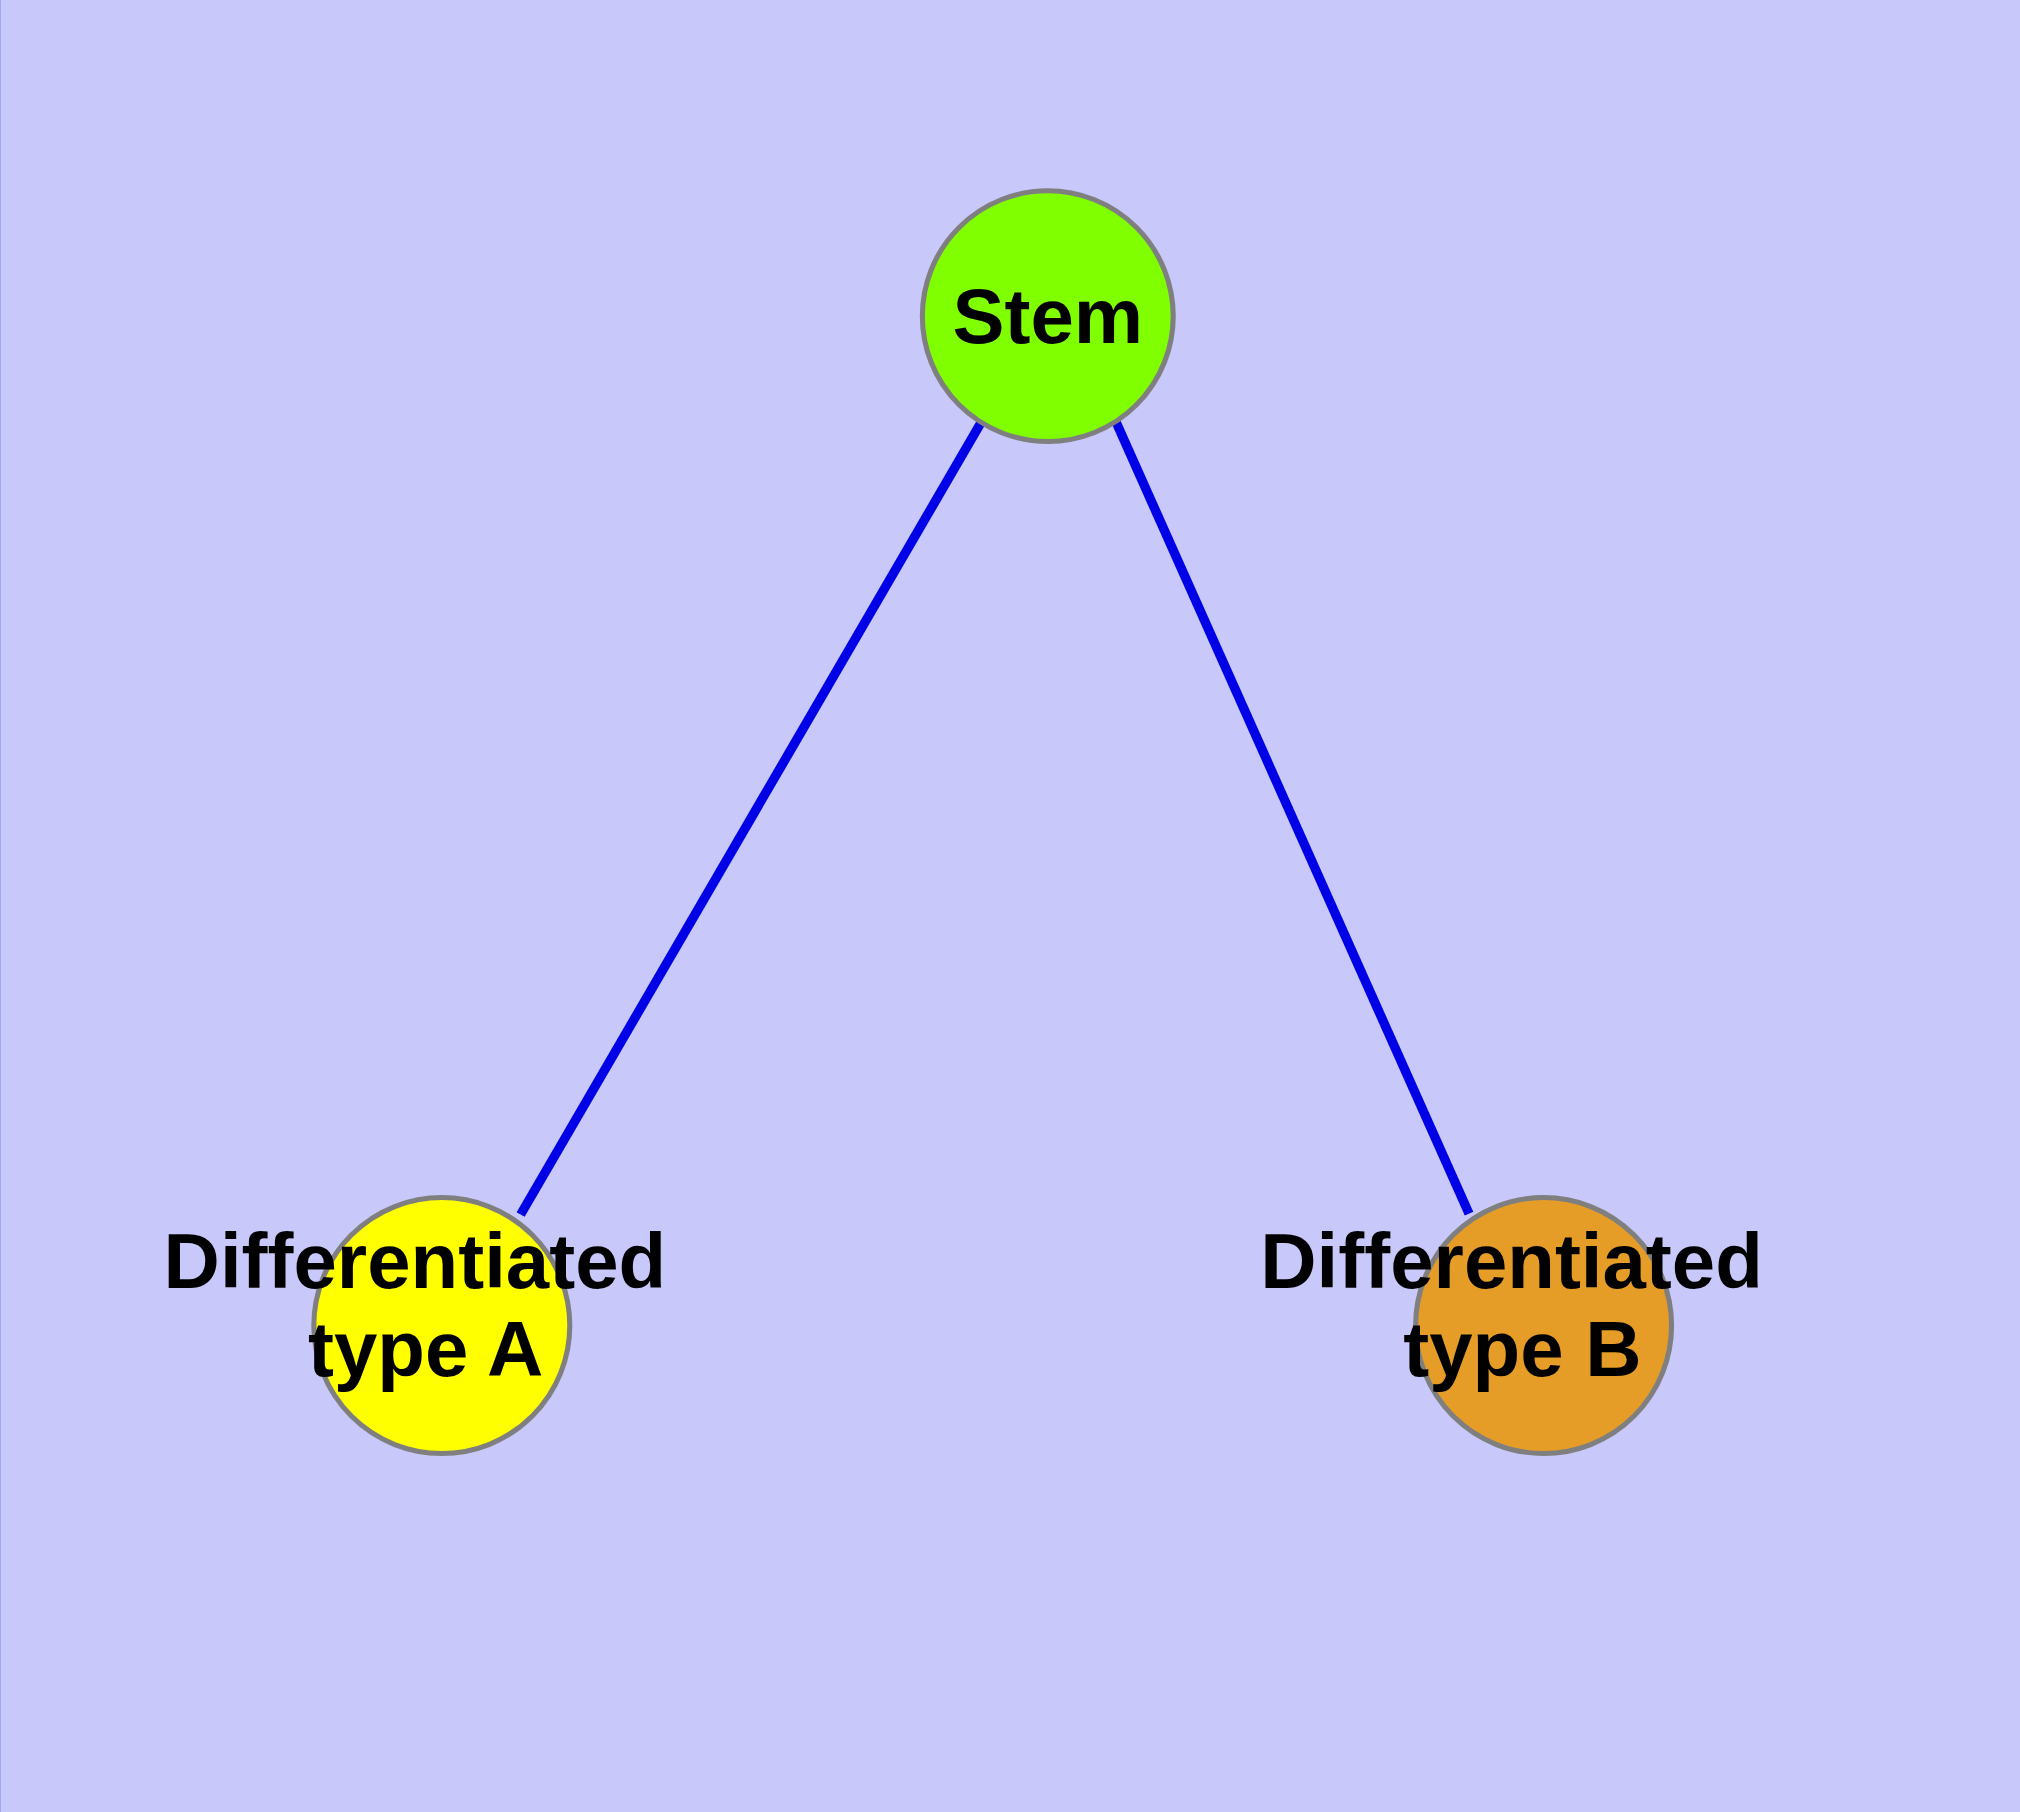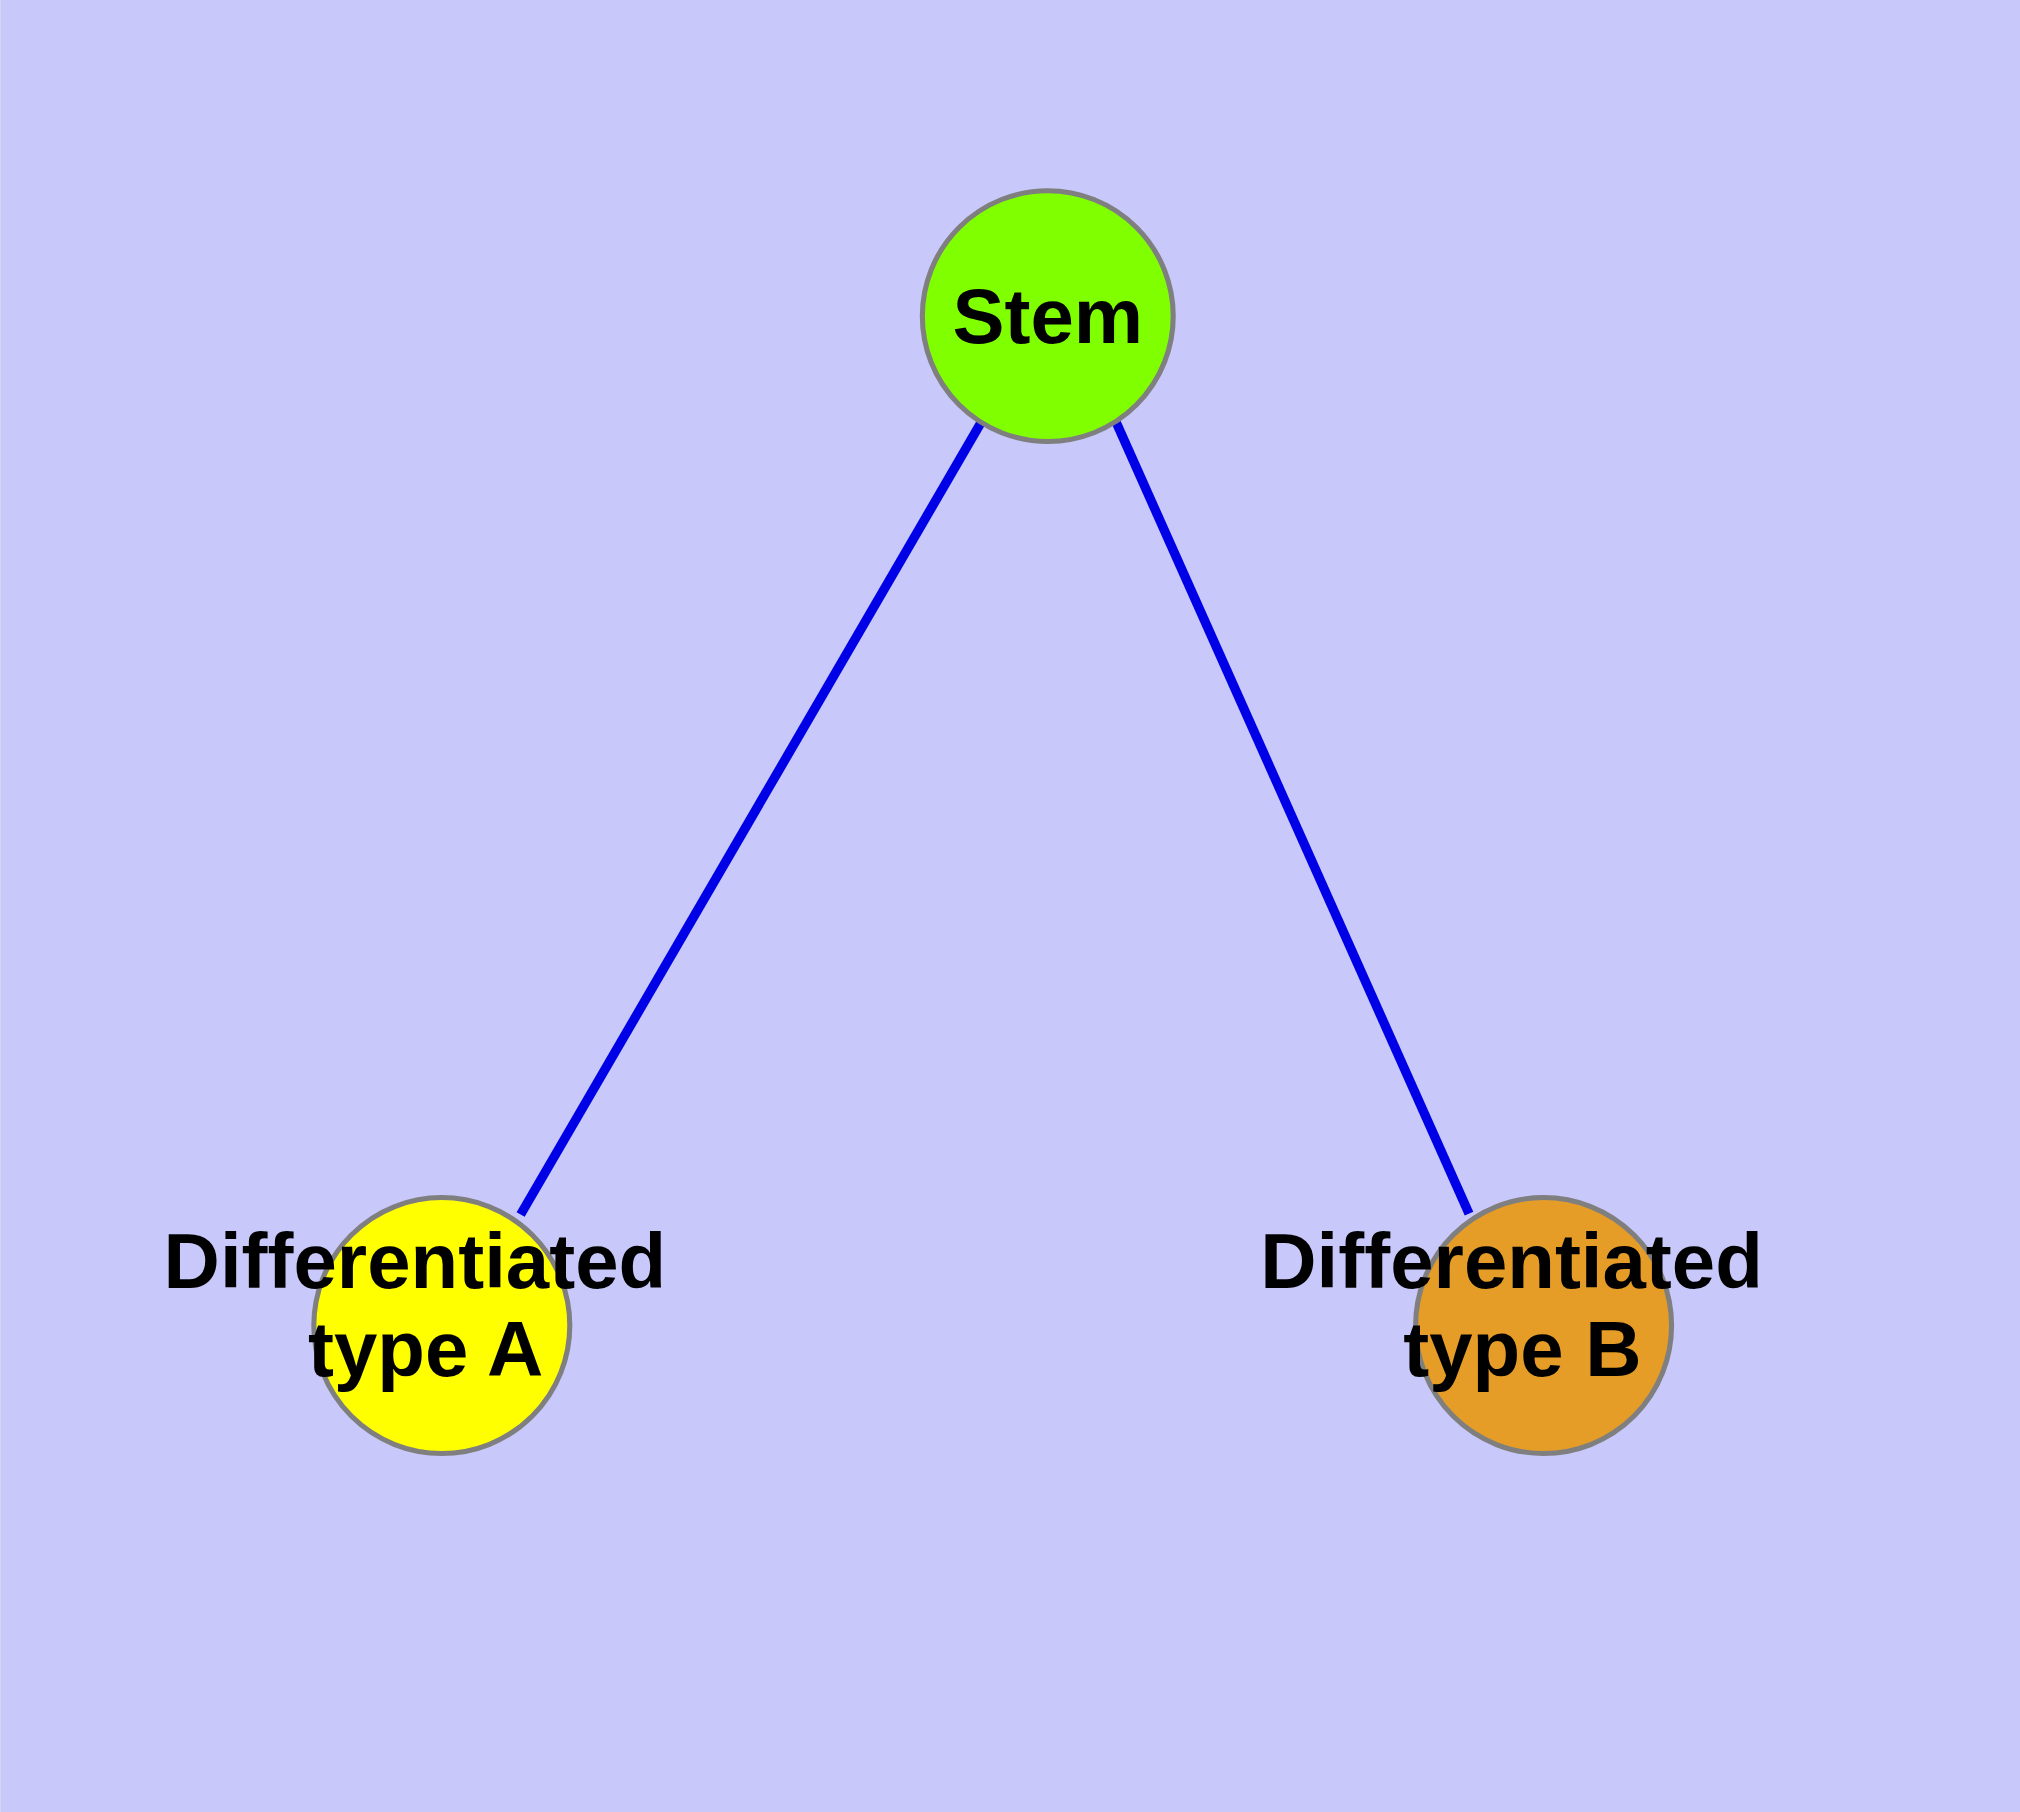--- a/index.html
+++ b/index.html
@@ -10,21 +10,21 @@
   body {
     width: 2021px;
     height: 1812px;
     overflow: hidden;
     font-family: "Liberation Sans", sans-serif;
   }
   #graph-canvas {
     position: relative;
     width: 2010px;
     height: 1812px;
-    background: #fef9c3;
+    background: #1d4ed8;
   }
   #graph-svg {
     position: absolute;
     top: 0;
     left: 0;
     width: 2021px;
     height: 1812px;
     display: block;
   }
   .node-label {

